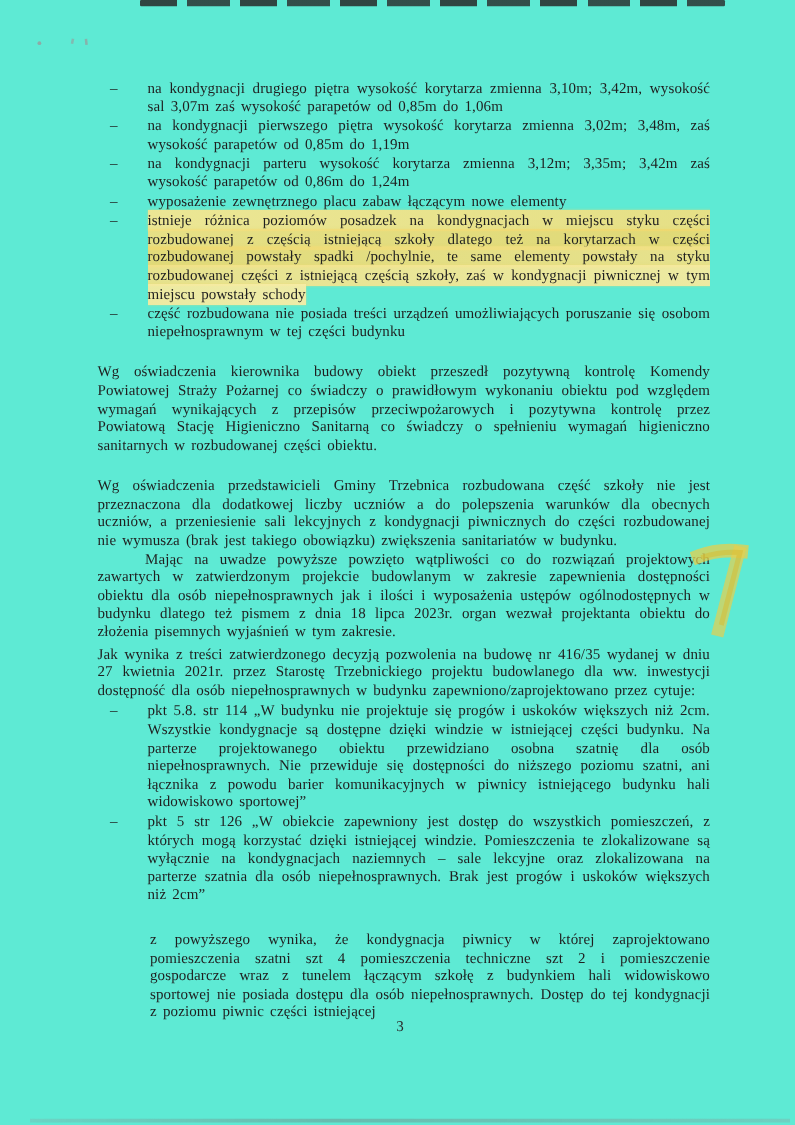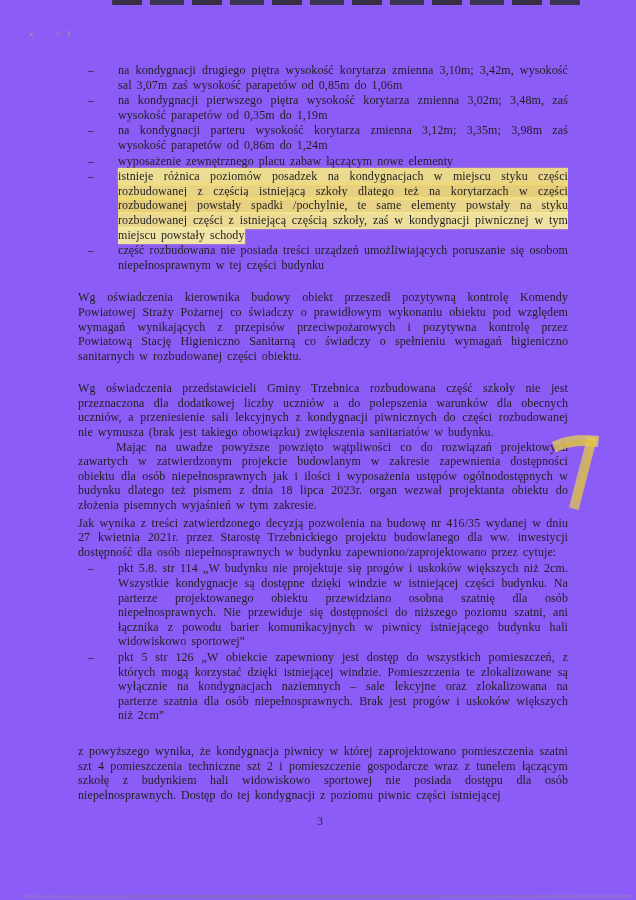--- a/index.html
+++ b/index.html
@@ -1,20 +1,20 @@
 <!DOCTYPE html>
 <html lang="pl"><head>
 <meta charset="utf-8">
 <style>
   html, body { margin: 0; padding: 0; background: #ffffff; }
   .page {
     position: relative;
     width: 636px;
     height: 900px;
-    background: #8b5cf6;
+    background: #5eead4;
     overflow: hidden;
     font-family: "Liberation Serif", "DejaVu Serif", serif;
     color: #1f1f1f;
   }
   
   .scan-bar-top {
     position: absolute;
     left: 112px; top: 0; width: 468px; height: 5px;
     background: repeating-linear-gradient(90deg,
       rgba(40,40,40,.85) 0 30px, rgba(40,40,40,0) 30px 38px,
@@ -48,21 +48,21 @@
   .blist li::before {
     content: "\2013";
     position: absolute; left: -30px; top: 0;
   }
   p { margin: 0; }
   .p1 { margin-top: 18px; }
   .p2 { margin-top: 18px; }
   .p3 { margin-top: 0; text-indent: 38px; }
   .p4 { margin-top: 3px; }
   .list2 { margin-top: 2px; }
-  .p5 { margin-top: 21px; }
+  .p5 { margin-top: 21px; margin-left: 42px; }
 
   .hl {
     background-image: linear-gradient(96deg,
       rgba(243,230,145,.95), rgba(238,216,110,.9) 45%, rgba(246,236,165,.95));
     box-shadow: 0 0 2px rgba(238,216,110,.6);
     padding: 1px 0 2px 0;
     margin-top: 24px;
   }
 
   .pagenum {
@@ -87,24 +87,24 @@
     <span class="pen-dot c"></span>
   </div>
 
   <div class="content">
 
     <ul class="blist">
       <li>
         <span>na kondygnacji drugiego piętra wysokość korytarza zmienna 3,10m; 3,42m, wysokość sal 3,07m zaś wysokość parapetów od 0,85m do 1,06m</span>
       </li>
       <li>
-        <span>na kondygnacji pierwszego piętra wysokość korytarza zmienna 3,02m; 3,48m, zaś wysokość parapetów od 0,35m do 1,19m</span>
+        <span>na kondygnacji pierwszego piętra wysokość korytarza zmienna 3,02m; 3,48m, zaś wysokość parapetów od 0,85m do 1,19m</span>
       </li>
       <li>
-        <span>na kondygnacji parteru wysokość korytarza zmienna 3,12m; 3,35m; 3,98m zaś wysokość parapetów od 0,86m do 1,24m</span>
+        <span>na kondygnacji parteru wysokość korytarza zmienna 3,12m; 3,35m; 3,42m zaś wysokość parapetów od 0,86m do 1,24m</span>
       </li>
       <li>
         <span>wyposażenie zewnętrznego placu zabaw łączącym nowe elementy</span>
       </li>
       <li>
         <span class="hl">istnieje różnica poziomów posadzek na kondygnacjach w miejscu styku części rozbudowanej z częścią istniejącą szkoły dlatego też na korytarzach w części rozbudowanej powstały spadki /pochylnie, te same elementy powstały na styku rozbudowanej części z istniejącą częścią szkoły, zaś w kondygnacji piwnicznej w tym miejscu powstały schody</span>
       </li>
       <li>
         <span>część rozbudowana nie posiada treści urządzeń umożliwiających poruszanie się osobom niepełnosprawnym w tej części budynku</span>
       </li>

